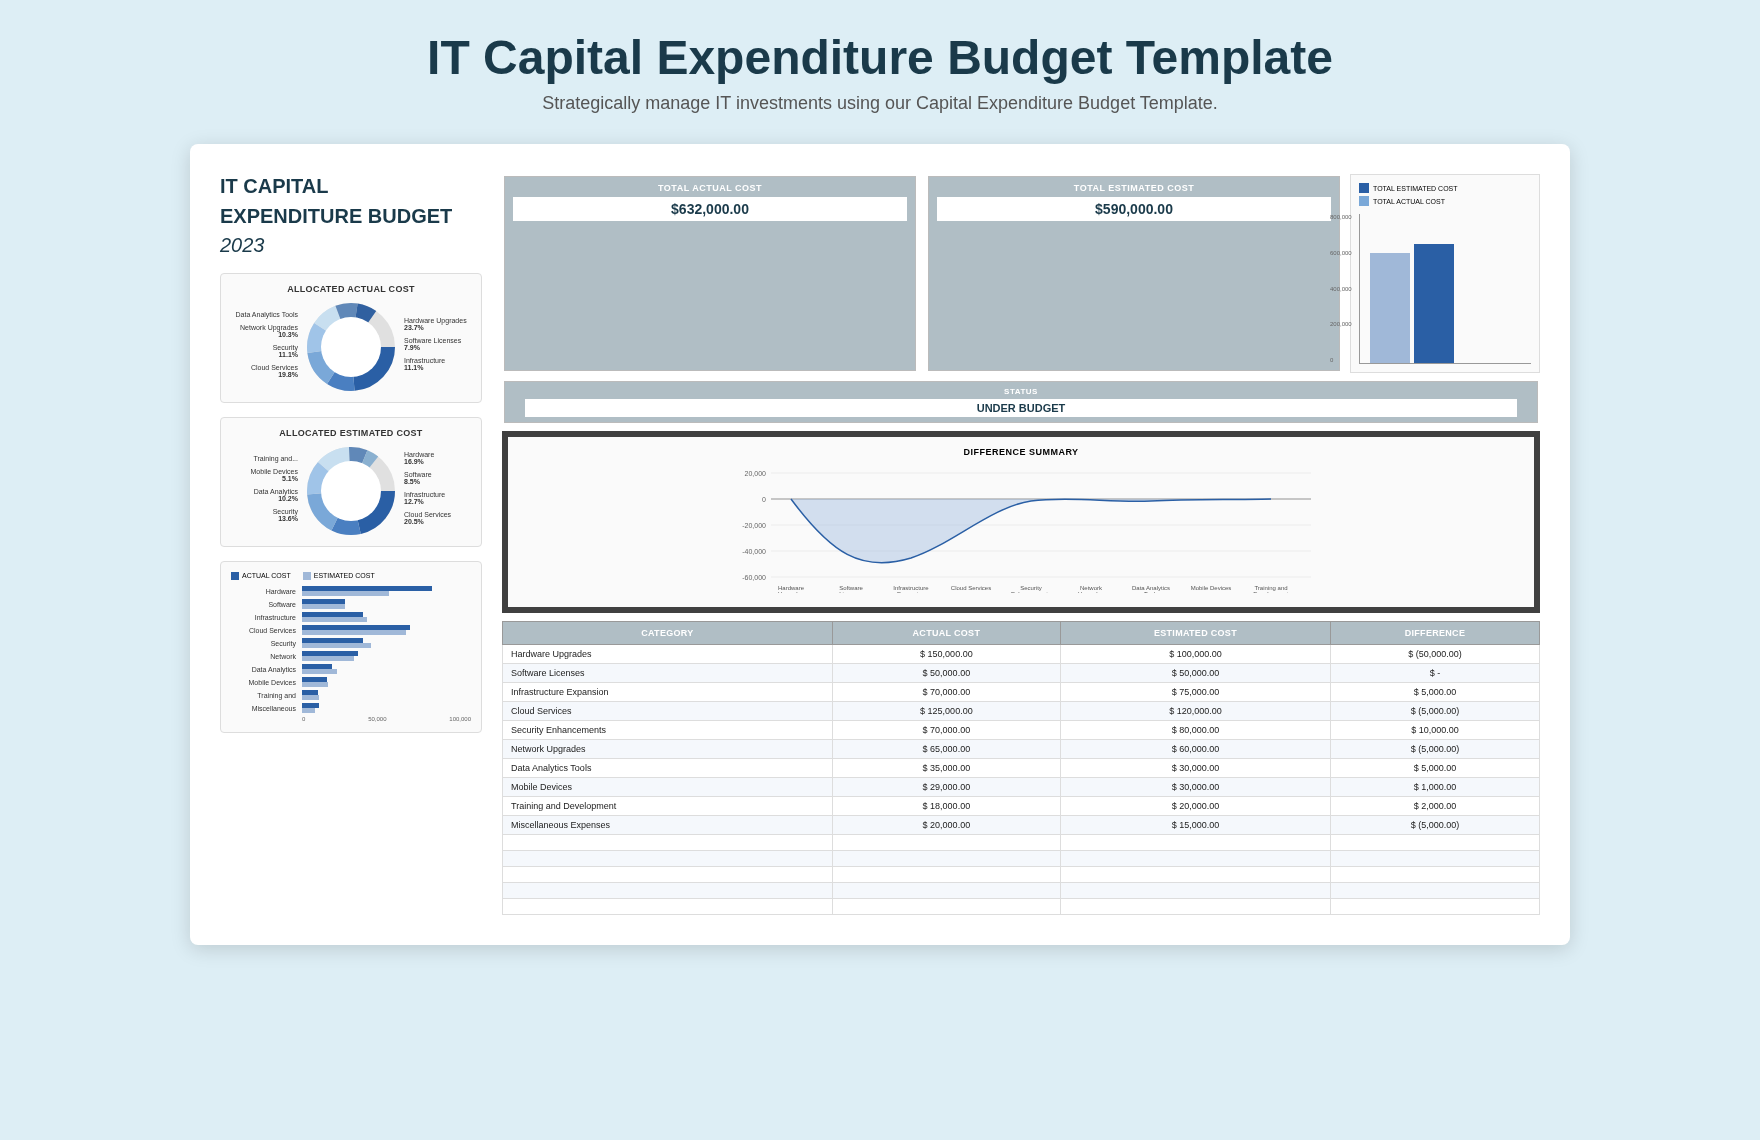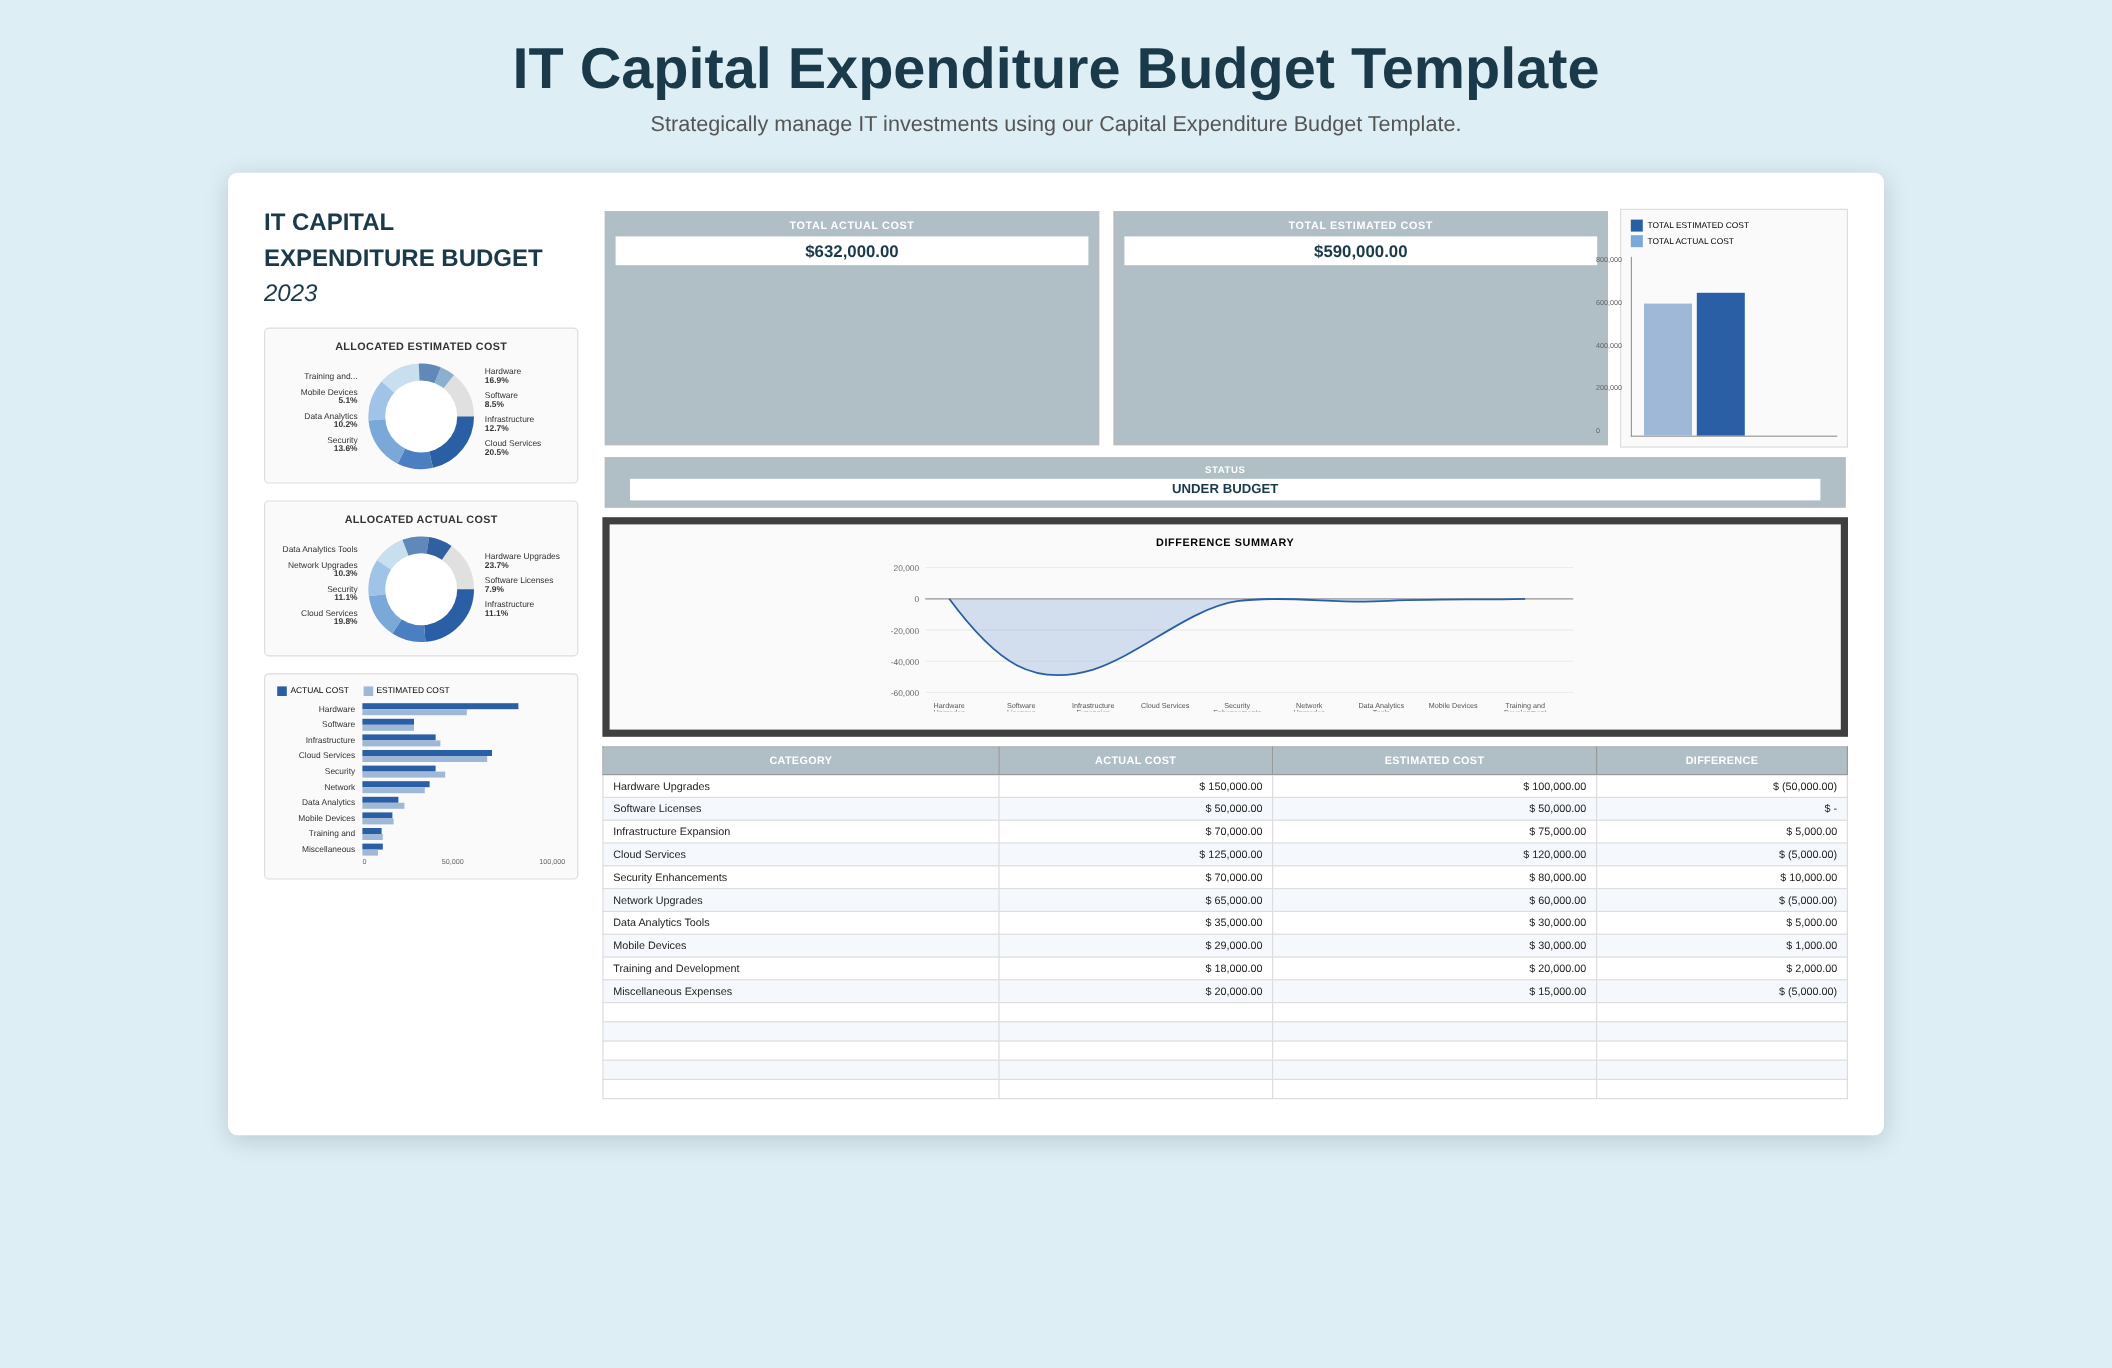--- a/index.html
+++ b/index.html
@@ -202,35 +202,64 @@
       letter-spacing: 0.3px;
     }
     .budget-table td {
       border: 1px solid #ddd;
       padding: 4px 8px;
       color: #222;
     }
     .budget-table tr:nth-child(even) td { background: #f5f8fc; }
     .budget-table tr:nth-child(odd) td { background: #fff; }
     .budget-table td:first-child { text-align: left; }
-    .budget-table td:not(:first-child) { text-align: right; }
+    .budget-table td:not(:first-child) { text-align: center; }
     .empty-row td { height: 16px; }
   </style>
 </head>
 <body>
 
 <h1 class="page-title">IT Capital Expenditure Budget Template</h1>
 <p class="page-subtitle">Strategically manage IT investments using our Capital Expenditure Budget Template.</p>
 
 <div class="template-card">
 
   <div class="left-panel">
     <div class="it-title">IT CAPITAL</div>
     <div class="it-title">EXPENDITURE BUDGET</div>
     <div class="it-year">2023</div>
+
+    <div class="chart-box">
+      <div class="chart-title">ALLOCATED ACTUAL COST</div>
+      <div class="donut-container">
+        <div class="donut-labels-left">
+          <div class="donut-label">Data Analytics Tools</div>
+          <div class="donut-label">Network Upgrades<br><span class="donut-label-pct">10.3%</span></div>
+          <div class="donut-label">Security<br><span class="donut-label-pct">11.1%</span></div>
+          <div class="donut-label">Cloud Services<br><span class="donut-label-pct">19.8%</span></div>
+        </div>
+        <svg width="90" height="90" viewBox="0 0 90 90">
+          <circle cx="45" cy="45" r="35" fill="none" stroke="#e0e0e0" stroke-width="18"></circle>
+
+          <circle cx="45" cy="45" r="35" fill="none" stroke="#2a5fa5" stroke-width="18" stroke-dasharray="52 168" stroke-dashoffset="0"></circle>
+          <circle cx="45" cy="45" r="35" fill="none" stroke="#4a7fc1" stroke-width="18" stroke-dasharray="23 197" stroke-dashoffset="-52"></circle>
+          <circle cx="45" cy="45" r="35" fill="none" stroke="#7aa8d8" stroke-width="18" stroke-dasharray="30 190" stroke-dashoffset="-75"></circle>
+          <circle cx="45" cy="45" r="35" fill="none" stroke="#a0c4e8" stroke-width="18" stroke-dasharray="25 195" stroke-dashoffset="-105"></circle>
+          <circle cx="45" cy="45" r="35" fill="none" stroke="#c8dff0" stroke-width="18" stroke-dasharray="22 198" stroke-dashoffset="-130"></circle>
+          <circle cx="45" cy="45" r="35" fill="none" stroke="#6088b8" stroke-width="18" stroke-dasharray="18 202" stroke-dashoffset="-152"></circle>
+          <circle cx="45" cy="45" r="35" fill="none" stroke="#3060a0" stroke-width="18" stroke-dasharray="16 204" stroke-dashoffset="-170"></circle>
+          <circle cx="45" cy="45" r="30" fill="#fff"></circle>
+        </svg>
+        <div class="donut-labels-right">
+          <div class="donut-label">Hardware Upgrades<br><span class="donut-label-pct">23.7%</span></div>
+          <div class="donut-label">Software Licenses<br><span class="donut-label-pct">7.9%</span></div>
+          <div class="donut-label">Infrastructure<br><span class="donut-label-pct">11.1%</span></div>
+        </div>
+      </div>
+    </div>
 
     <div class="chart-box">
       <div class="chart-title">ALLOCATED ESTIMATED COST</div>
       <div class="donut-container">
         <div class="donut-labels-left">
           <div class="donut-label">Training and...</div>
           <div class="donut-label">Mobile Devices<br><span class="donut-label-pct">5.1%</span></div>
           <div class="donut-label">Data Analytics<br><span class="donut-label-pct">10.2%</span></div>
           <div class="donut-label">Security<br><span class="donut-label-pct">13.6%</span></div>
         </div>
@@ -243,49 +272,20 @@
           <circle cx="45" cy="45" r="35" fill="none" stroke="#c8dff0" stroke-width="18" stroke-dasharray="28 192" stroke-dashoffset="-135"></circle>
           <circle cx="45" cy="45" r="35" fill="none" stroke="#6088b8" stroke-width="18" stroke-dasharray="15 205" stroke-dashoffset="-163"></circle>
           <circle cx="45" cy="45" r="35" fill="none" stroke="#8ab0d0" stroke-width="18" stroke-dasharray="10 210" stroke-dashoffset="-178"></circle>
           <circle cx="45" cy="45" r="30" fill="#fff"></circle>
         </svg>
         <div class="donut-labels-right">
           <div class="donut-label">Hardware<br><span class="donut-label-pct">16.9%</span></div>
           <div class="donut-label">Software<br><span class="donut-label-pct">8.5%</span></div>
           <div class="donut-label">Infrastructure<br><span class="donut-label-pct">12.7%</span></div>
           <div class="donut-label">Cloud Services<br><span class="donut-label-pct">20.5%</span></div>
-        </div>
-      </div>
-    </div>
-
-    <div class="chart-box">
-      <div class="chart-title">ALLOCATED ACTUAL COST</div>
-      <div class="donut-container">
-        <div class="donut-labels-left">
-          <div class="donut-label">Data Analytics Tools</div>
-          <div class="donut-label">Network Upgrades<br><span class="donut-label-pct">10.3%</span></div>
-          <div class="donut-label">Security<br><span class="donut-label-pct">11.1%</span></div>
-          <div class="donut-label">Cloud Services<br><span class="donut-label-pct">19.8%</span></div>
-        </div>
-        <svg width="90" height="90" viewBox="0 0 90 90">
-          <circle cx="45" cy="45" r="35" fill="none" stroke="#e0e0e0" stroke-width="18"></circle>
-
-          <circle cx="45" cy="45" r="35" fill="none" stroke="#2a5fa5" stroke-width="18" stroke-dasharray="52 168" stroke-dashoffset="0"></circle>
-          <circle cx="45" cy="45" r="35" fill="none" stroke="#4a7fc1" stroke-width="18" stroke-dasharray="23 197" stroke-dashoffset="-52"></circle>
-          <circle cx="45" cy="45" r="35" fill="none" stroke="#7aa8d8" stroke-width="18" stroke-dasharray="30 190" stroke-dashoffset="-75"></circle>
-          <circle cx="45" cy="45" r="35" fill="none" stroke="#a0c4e8" stroke-width="18" stroke-dasharray="25 195" stroke-dashoffset="-105"></circle>
-          <circle cx="45" cy="45" r="35" fill="none" stroke="#c8dff0" stroke-width="18" stroke-dasharray="22 198" stroke-dashoffset="-130"></circle>
-          <circle cx="45" cy="45" r="35" fill="none" stroke="#6088b8" stroke-width="18" stroke-dasharray="18 202" stroke-dashoffset="-152"></circle>
-          <circle cx="45" cy="45" r="35" fill="none" stroke="#3060a0" stroke-width="18" stroke-dasharray="16 204" stroke-dashoffset="-170"></circle>
-          <circle cx="45" cy="45" r="30" fill="#fff"></circle>
-        </svg>
-        <div class="donut-labels-right">
-          <div class="donut-label">Hardware Upgrades<br><span class="donut-label-pct">23.7%</span></div>
-          <div class="donut-label">Software Licenses<br><span class="donut-label-pct">7.9%</span></div>
-          <div class="donut-label">Infrastructure<br><span class="donut-label-pct">11.1%</span></div>
         </div>
       </div>
     </div>
 
     <div class="chart-box">
       <div class="hbar-legend">
         <span><span class="legend-dot" style="background:#2a5fa5;"></span><span>ACTUAL COST</span></span>
         <span><span class="legend-dot" style="background:#a0b8d8;"></span><span>ESTIMATED COST</span></span>
       </div>
       <div id="hbar-rows">

